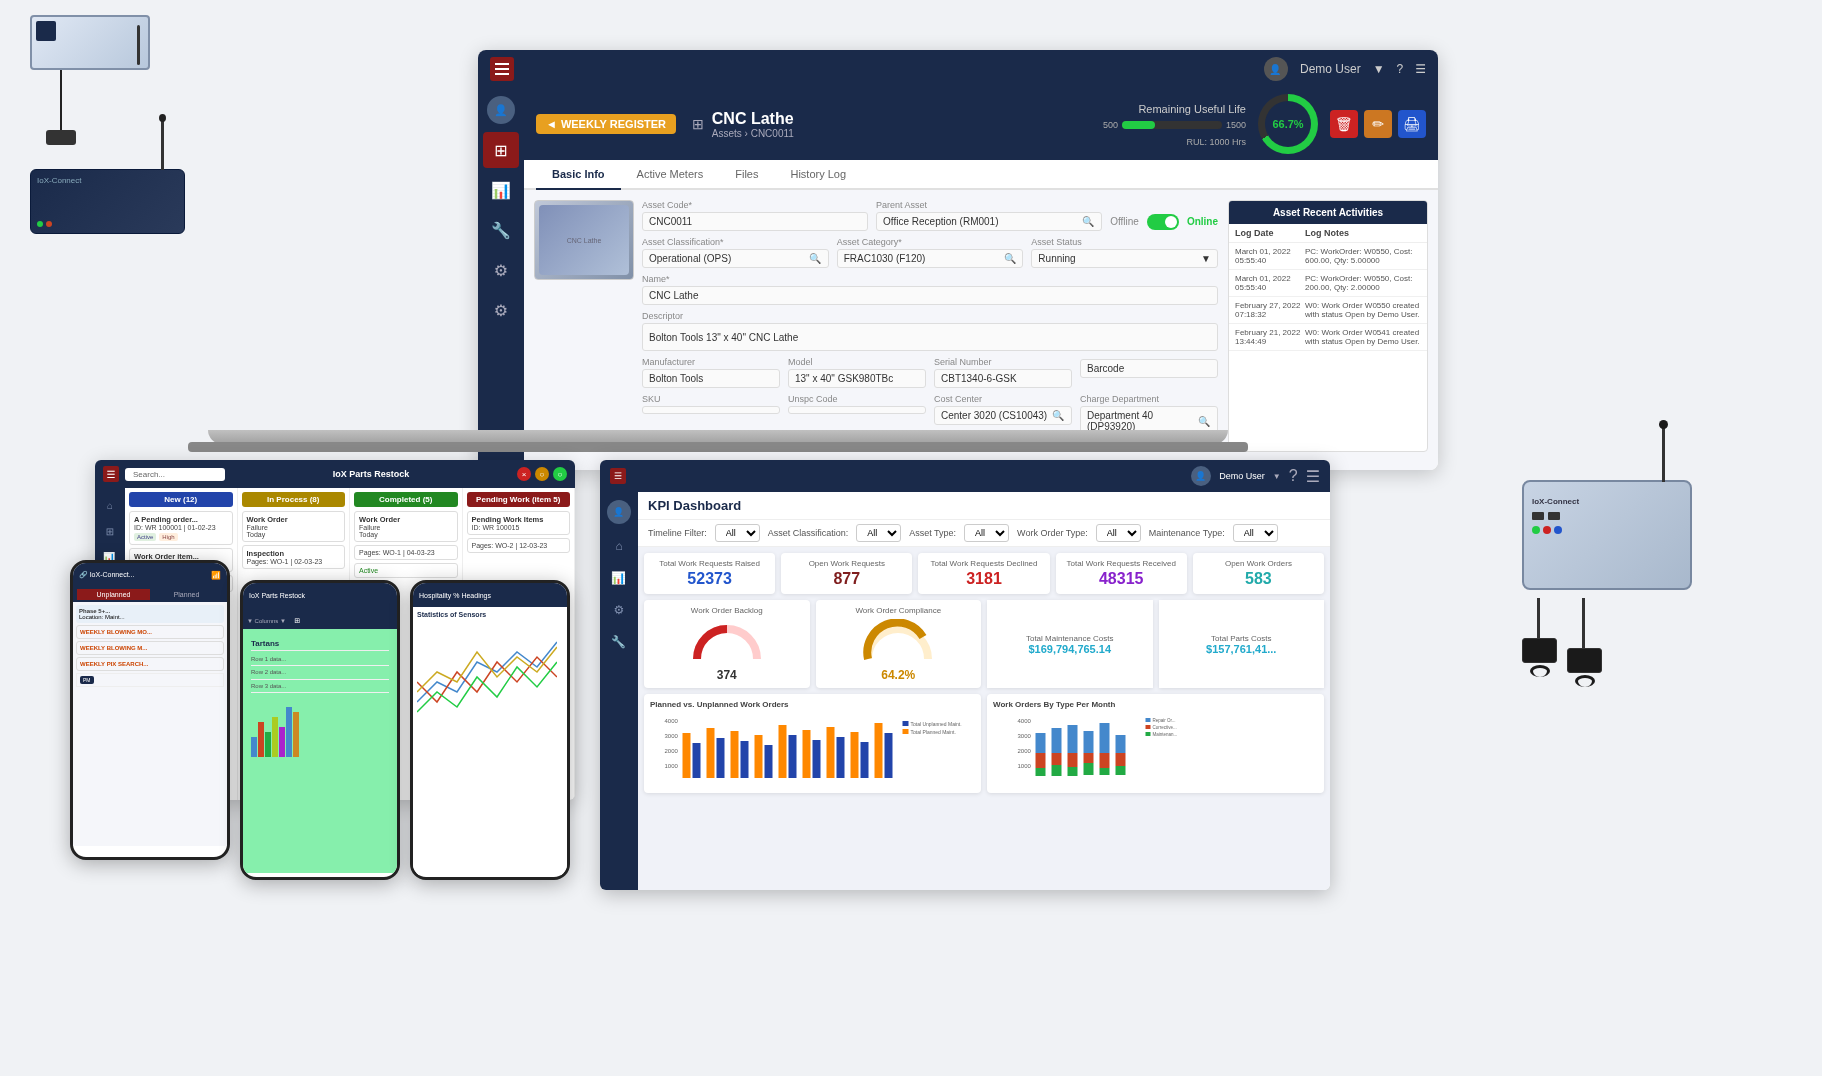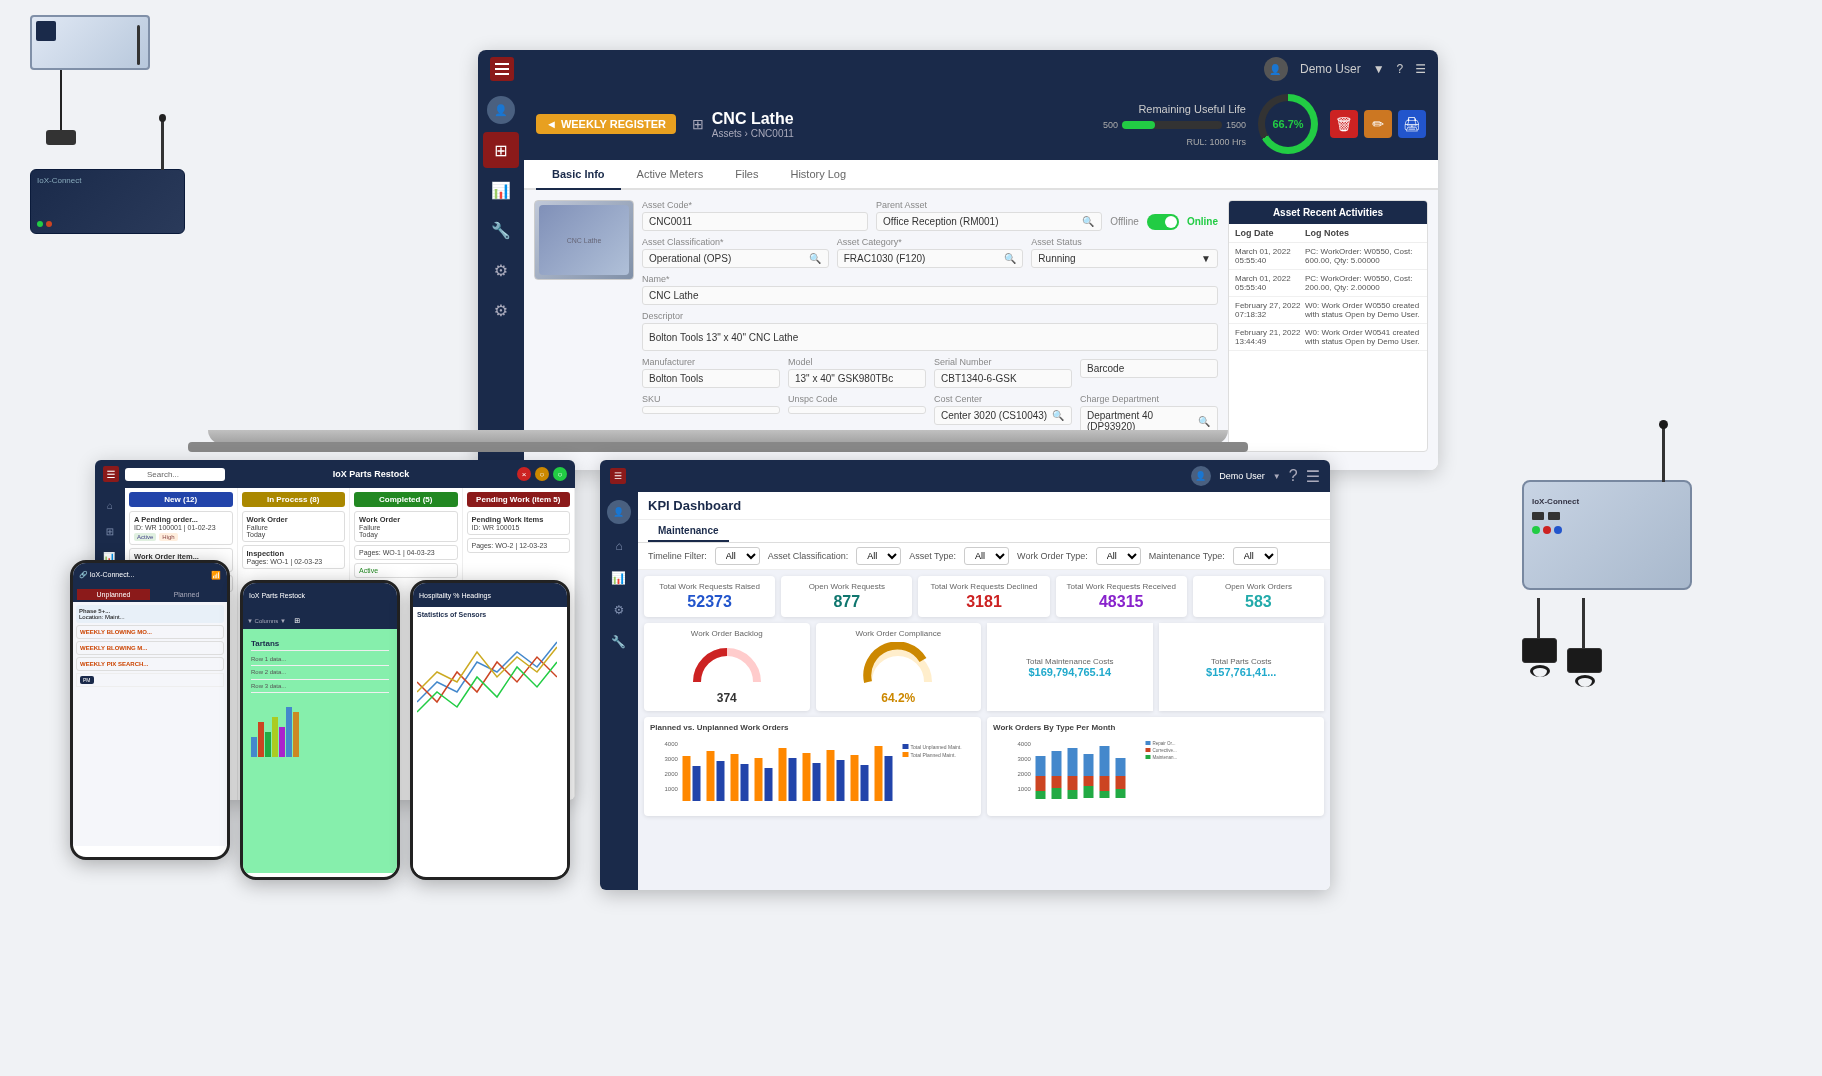--- a/index.html
+++ b/index.html
@@ -314,21 +314,21 @@
       display: flex; gap: 6px; padding: 6px;
     }
     .kpi-card {
       flex: 1; background: #fff; border-radius: 4px;
       padding: 6px; text-align: center;
       box-shadow: 0 1px 4px rgba(0,0,0,0.1);
     }
     .kpi-card-label { font-size: 8px; color: #666; margin-bottom: 2px; }
     .kpi-card-value { font-size: 16px; font-weight: bold; }
     .kpi-card-value.blue { color: #2255cc; }
-    .kpi-card-value.green { color: #0f766e; }
+    .kpi-card-value.green { color: #7f1d1d; }
     .kpi-card-value.red { color: #cc2222; }
     .kpi-card-value.purple { color: #8822cc; }
     .kpi-card-value.teal { color: #22aaaa; }
     .kpi-bottom { display: flex; gap: 6px; padding: 0 6px 6px; }
     .kpi-gauge-card {
       flex: 1; background: #fff; border-radius: 4px;
       padding: 6px; text-align: center;
       box-shadow: 0 1px 4px rgba(0,0,0,0.1);
     }
     .kpi-gauge-label { font-size: 8px; color: #666; margin-bottom: 4px; }
@@ -705,21 +705,21 @@
   </div>
 </div>
 
 <div class="tablet-screen">
   <div class="tablet-topbar">
     <div style="display:flex; align-items:center; gap:6px;">
       <div style="width:16px; height:16px; background:#8B1A1A; border-radius:2px; display:flex; align-items:center; justify-content:center;">
         <span style="color:#fff; font-size:10px;">☰</span>
       </div>
       <div style="display:flex; gap:4px;">
-        <div style="background:#fff; border-radius:3px; padding:2px 22px; font-size:8px; color:#666; width:100px;">Search...</div>
+        <div style="background:#fff; border-radius:3px; padding:2px 8px; font-size:8px; color:#666; width:100px;">Search...</div>
       </div>
     </div>
     <span style="font-weight:bold; font-size:9px;">IoX Parts Restock</span>
     <div style="display:flex; gap:4px;">
       <div style="width:14px; height:14px; background:#cc2222; border-radius:50%; display:flex; align-items:center; justify-content:center; color:#fff; font-size:8px;">×</div>
       <div style="width:14px; height:14px; background:#cc8800; border-radius:50%; display:flex; align-items:center; justify-content:center; color:#fff; font-size:8px;">○</div>
       <div style="width:14px; height:14px; background:#22cc44; border-radius:50%; display:flex; align-items:center; justify-content:center; color:#fff; font-size:8px;">○</div>
     </div>
   </div>
   <div class="tablet-content">
@@ -881,23 +881,20 @@
   </div>
   <div class="dash-sidebar">
     <div style="width:24px; height:24px; border-radius:50%; background:#4a6080; display:flex; align-items:center; justify-content:center; color:#fff; font-size:9px; margin-bottom:4px;">👤</div>
     <div class="dash-sidebar-item">⌂</div>
     <div class="dash-sidebar-item">📊</div>
     <div class="dash-sidebar-item">⚙</div>
     <div class="dash-sidebar-item">🔧</div>
   </div>
   <div class="dash-main">
     <div class="kpi-header">KPI Dashboard</div>
-    <div class="kpi-tabs">
-      <span class="kpi-tab active">Maintenance</span>
-    </div>
 
     <div class="kpi-filters">
       <span>Timeline Filter:</span>
       <select class="filter-select"><option>All</option></select>
       <span>Asset Classification:</span>
       <select class="filter-select"><option>All</option></select>
       <span>Asset Type:</span>
       <select class="filter-select"><option>All</option></select>
       <span>Work Order Type:</span>
       <select class="filter-select"><option>All</option></select>

